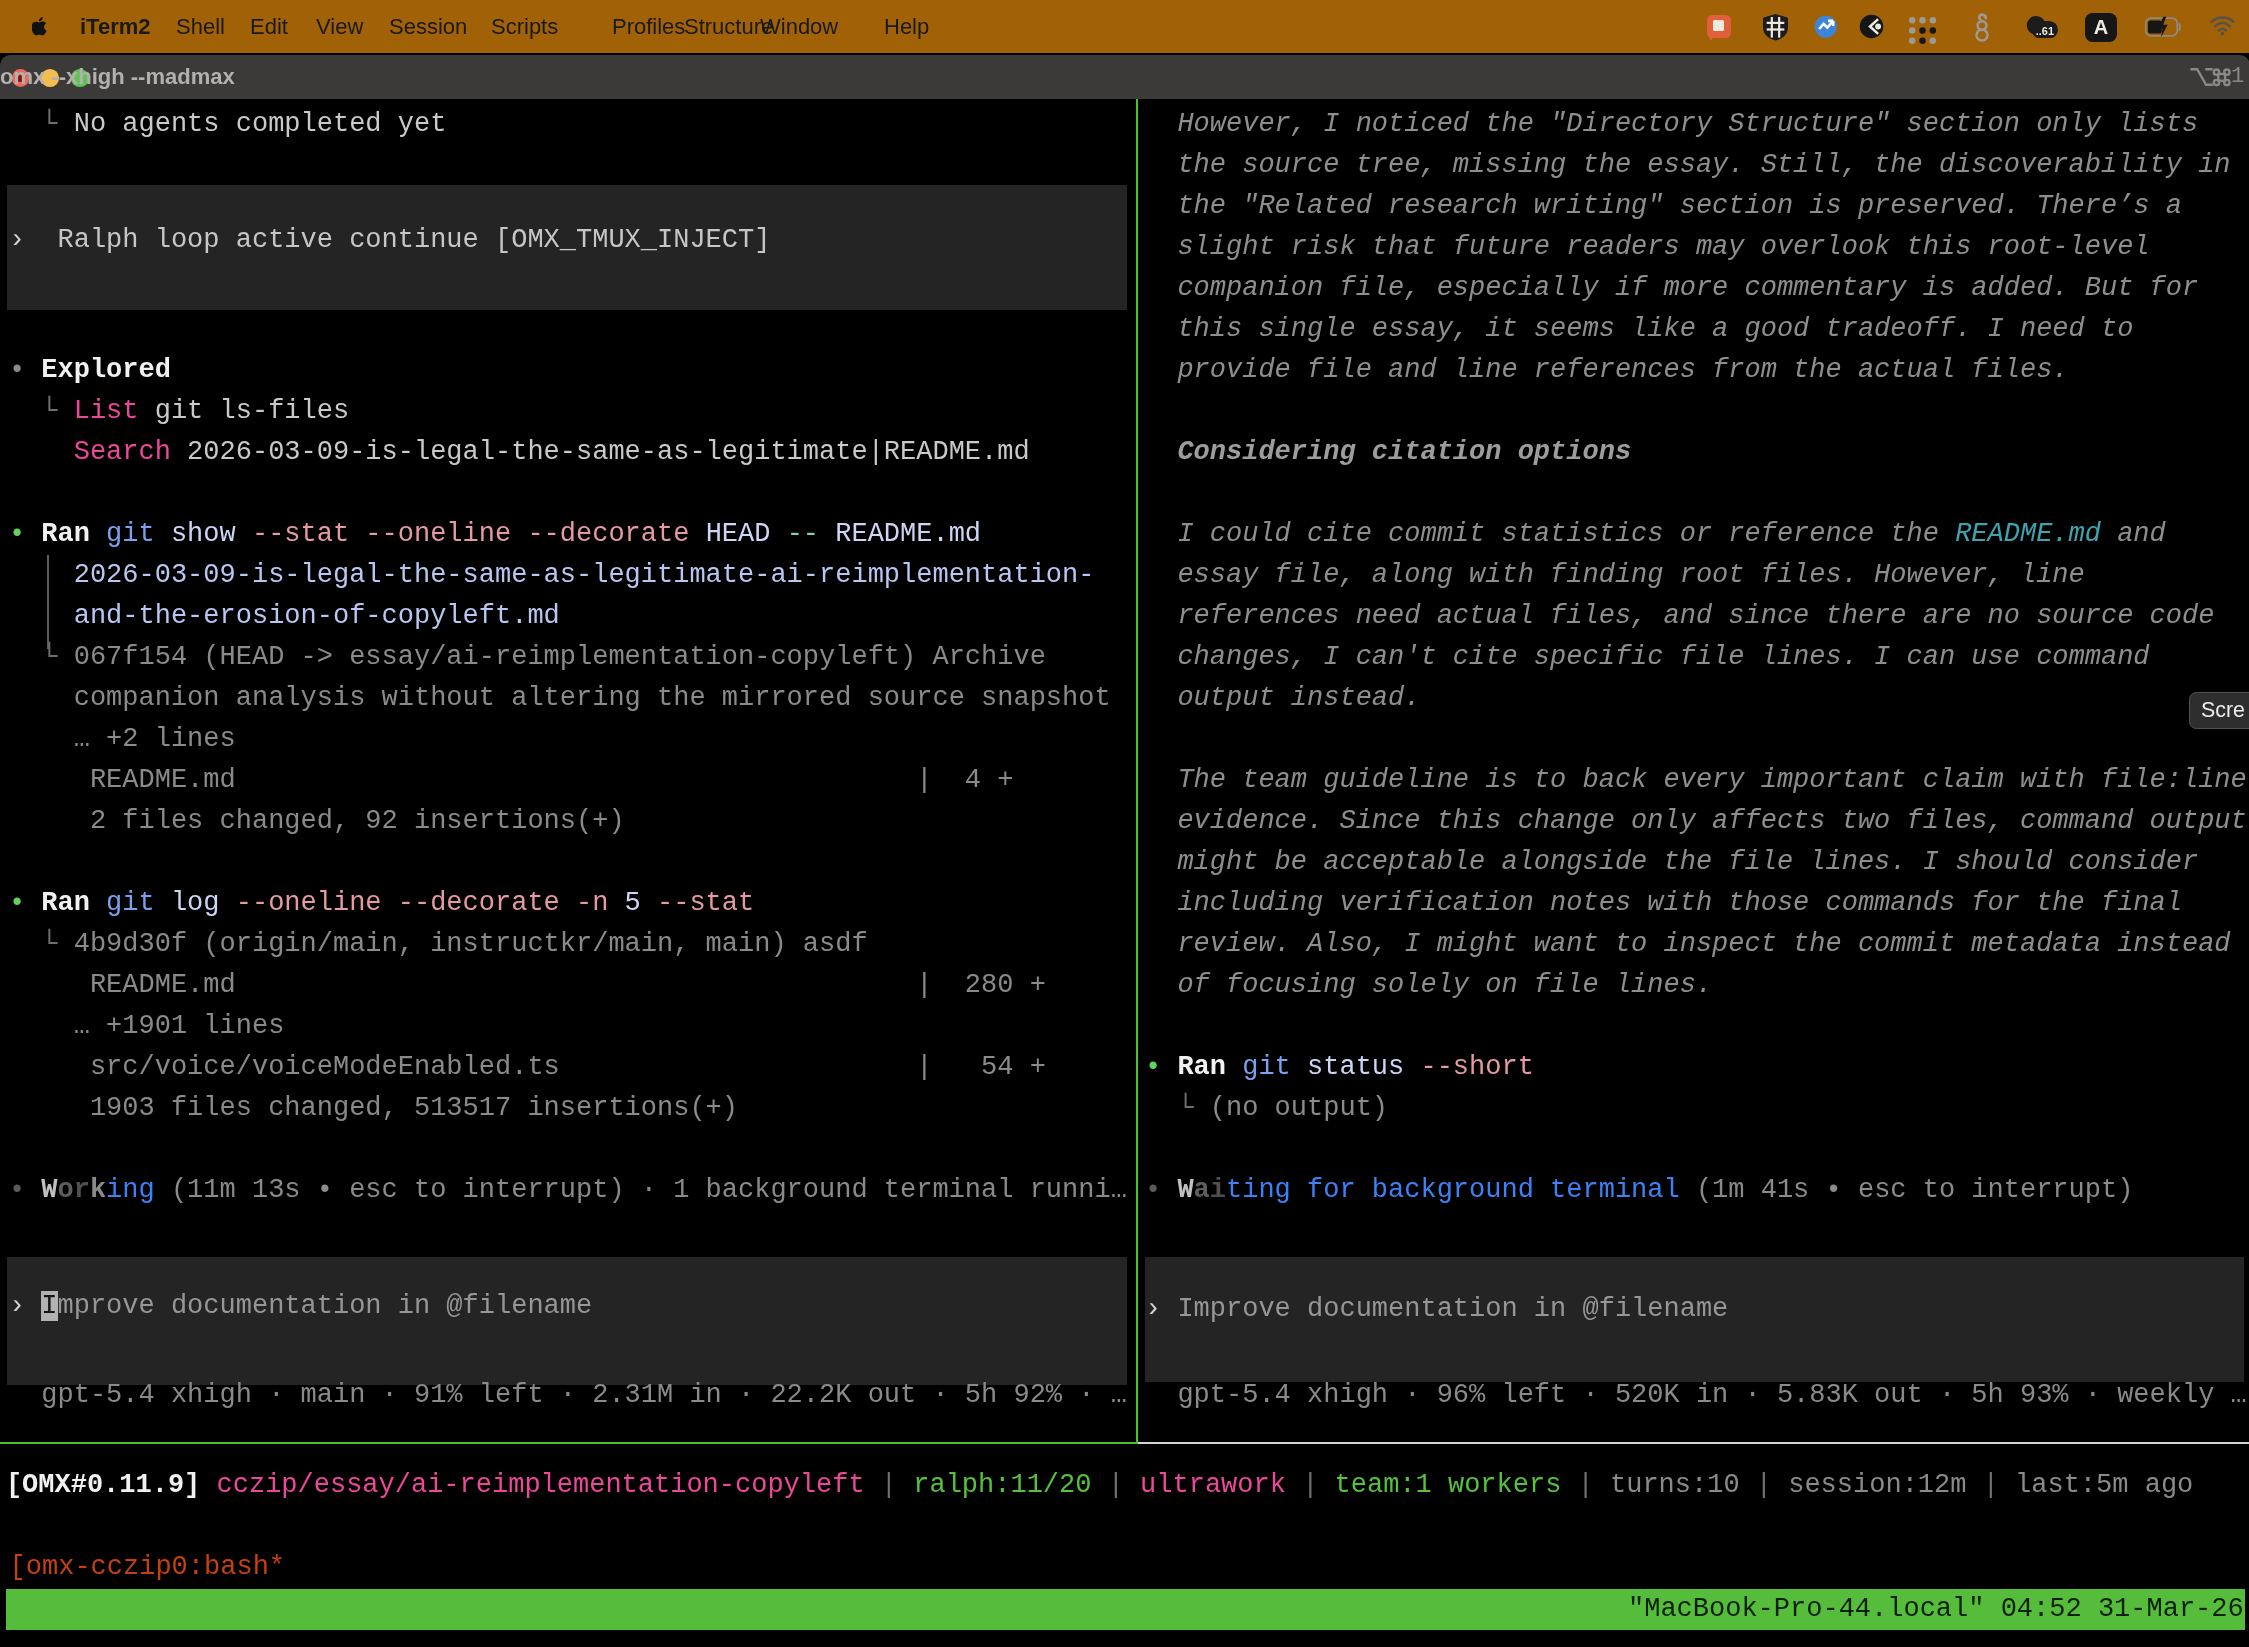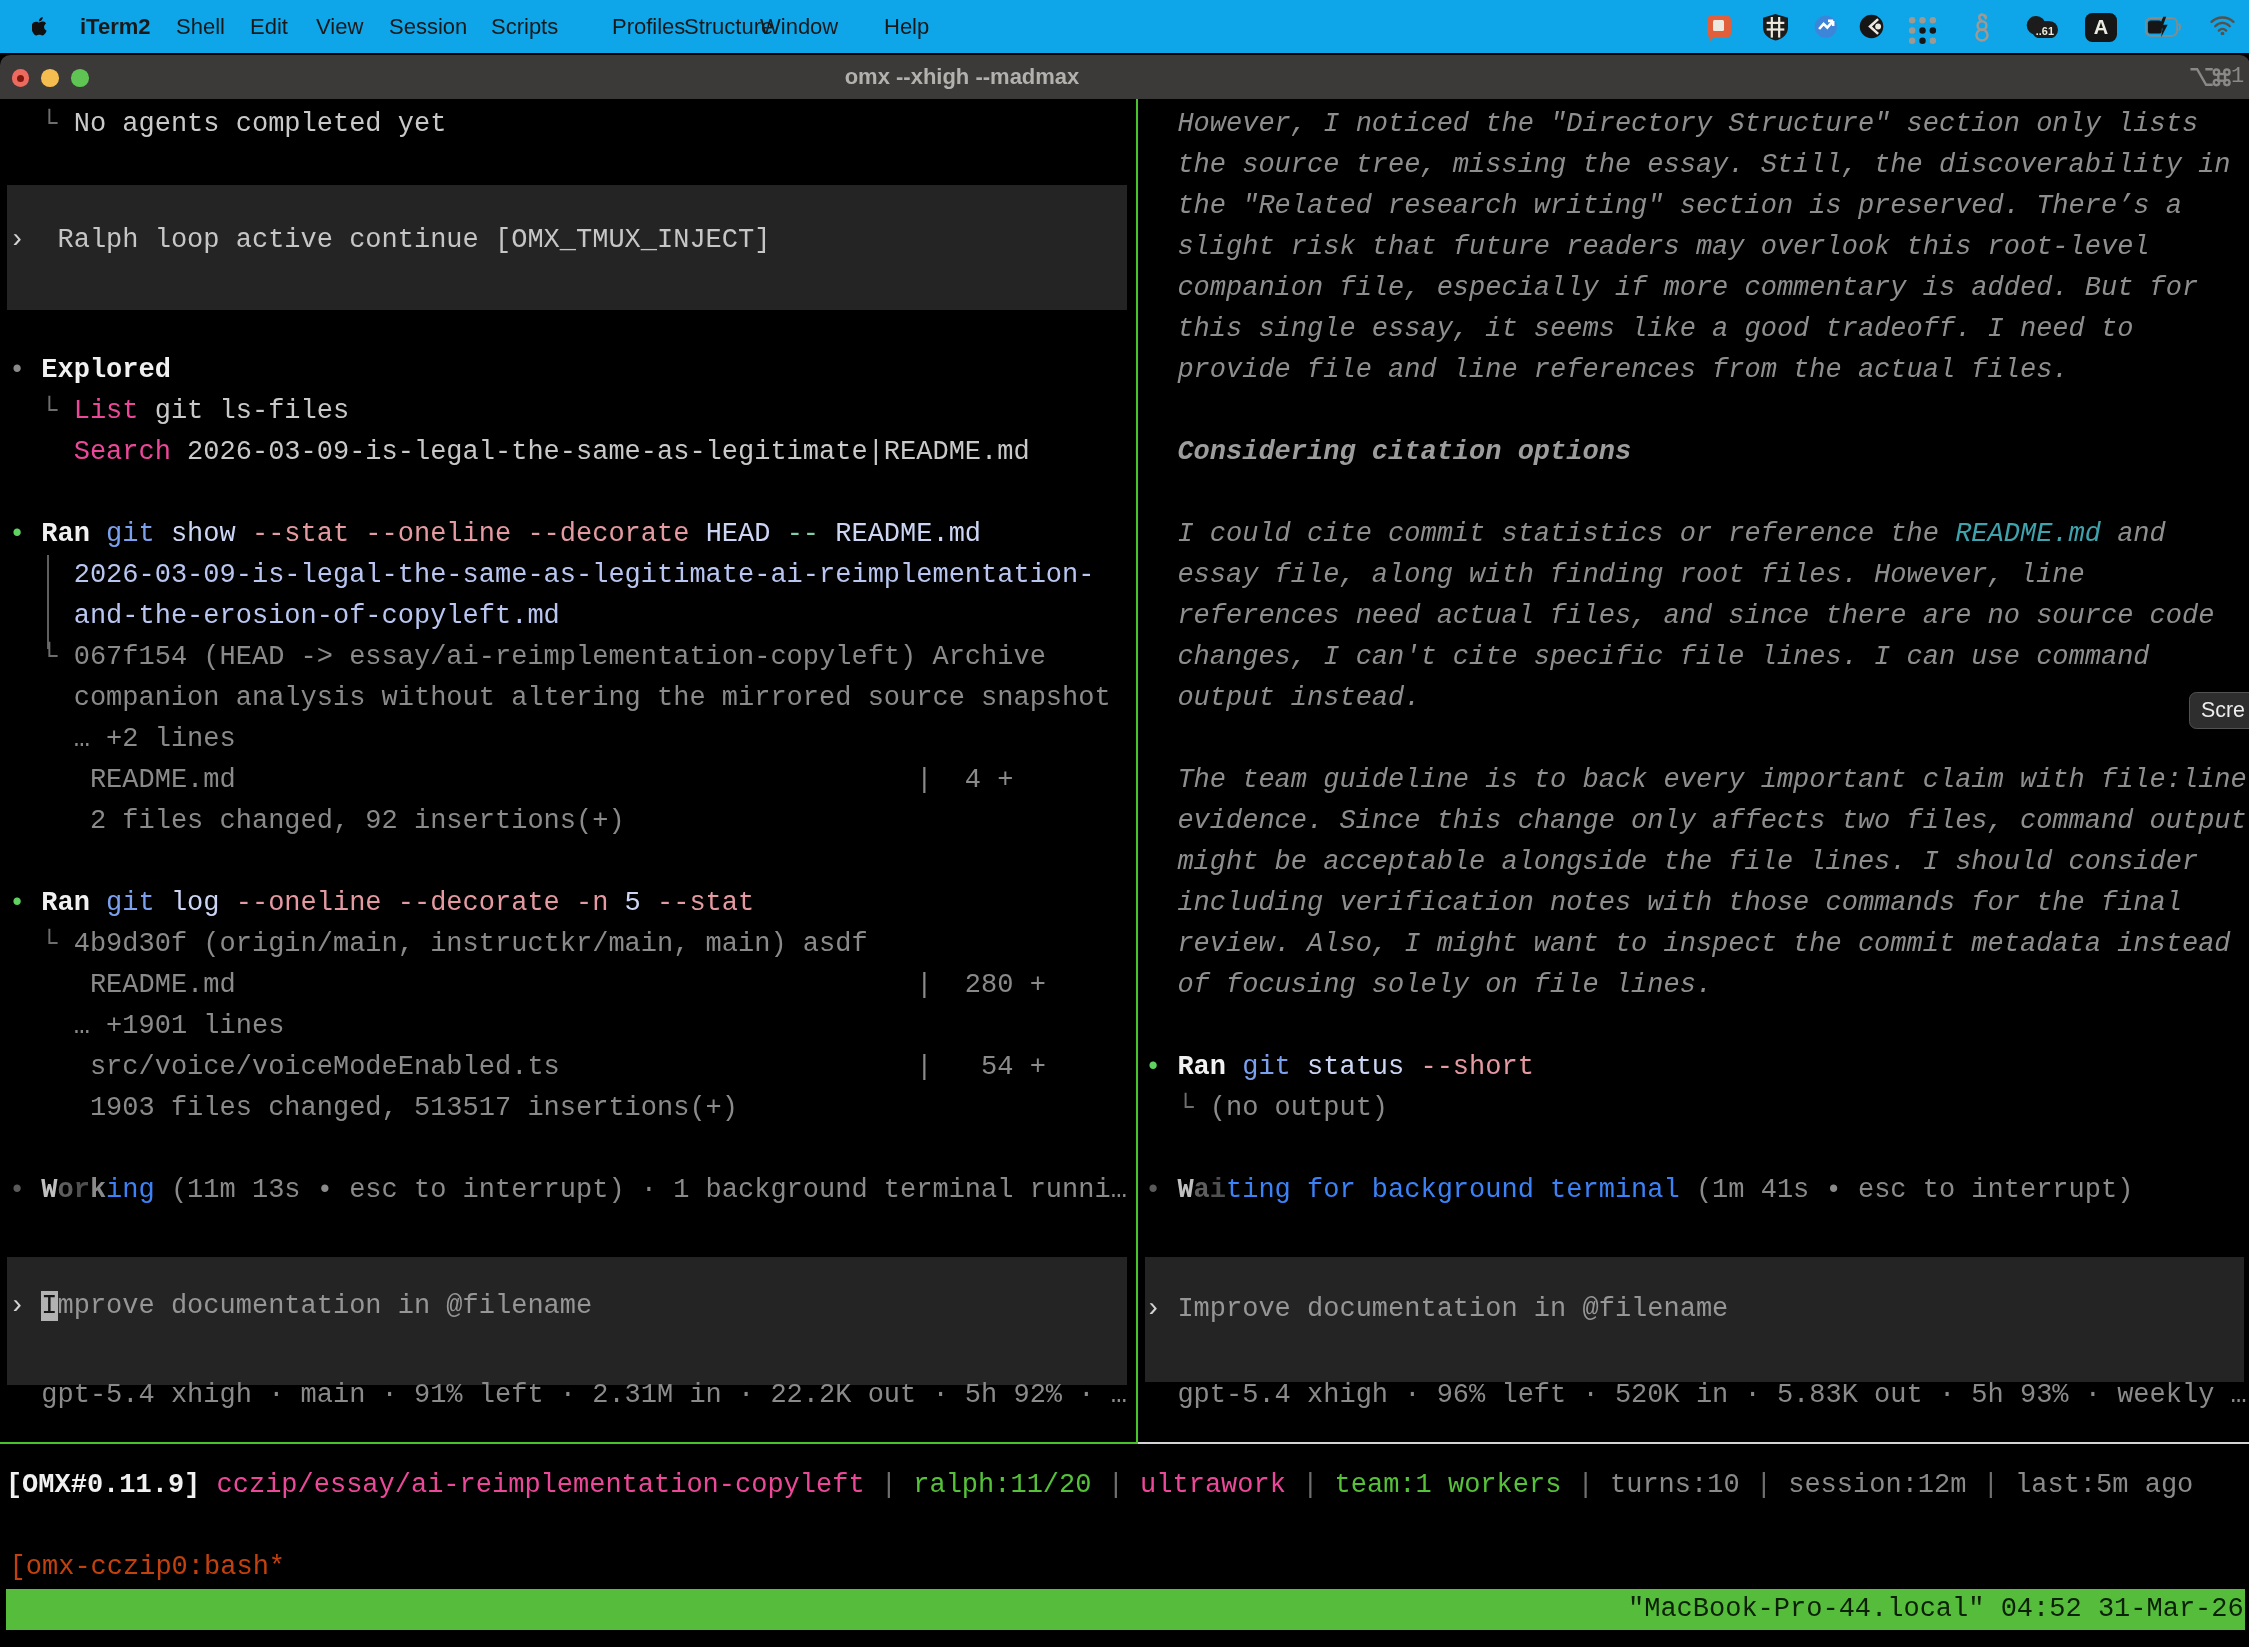--- a/index.html
+++ b/index.html
@@ -1,20 +1,20 @@
 <!DOCTYPE html>
 <html style="font-size:11.8px"><head><meta charset="utf-8">
 <style>
 html,body{margin:0;padding:0;background:#000;}
 body{width:2250px;height:1648px;position:relative;overflow:hidden;font-family:"Liberation Sans",sans-serif;}
-#menubar{position:absolute;left:0;top:0;width:2250px;height:53px;background:#0ea5e9;}
+#menubar{position:absolute;left:0;top:0;width:2250px;height:53px;background:#a16207;}
 .mi{position:absolute;top:0;height:53px;line-height:53px;font-size:22px;color:#191919;white-space:nowrap;}
 #titlebar{position:absolute;left:0;top:55px;width:2250px;height:44px;background:#3b3a39;border-radius:10.3px 10.3px 0 0;}
 .tl{position:absolute;top:69px;width:17.7px;height:17.7px;border-radius:50%;}
-#wtitle{position:absolute;left:0;top:55px;width:1924px;height:44px;line-height:44px;text-align:center;font-size:22px;font-weight:bold;color:#b3b1ae;}
+#wtitle{position:absolute;left:0;top:55px;width:1924px;height:44px;line-height:44px;font-size:22px;font-weight:bold;color:#b3b1ae;}
 .mono{font-family:"Liberation Mono",monospace;font-size:27px;line-height:41px;white-space:pre;position:absolute;margin:0;color:#c9c9c9;}
 .box{position:absolute;background:#242424;}
 .g{color:#8a8a8a}
 .tree{color:#6e6e6e}
 .cy{color:#ec4899}
 .bl{color:#7aa0ee}
 .lv{color:#ccd6f4}
 .pk{color:#e59aa2}
 .gn{color:#5fd35f}
 .tg{color:#7fd2a8}

